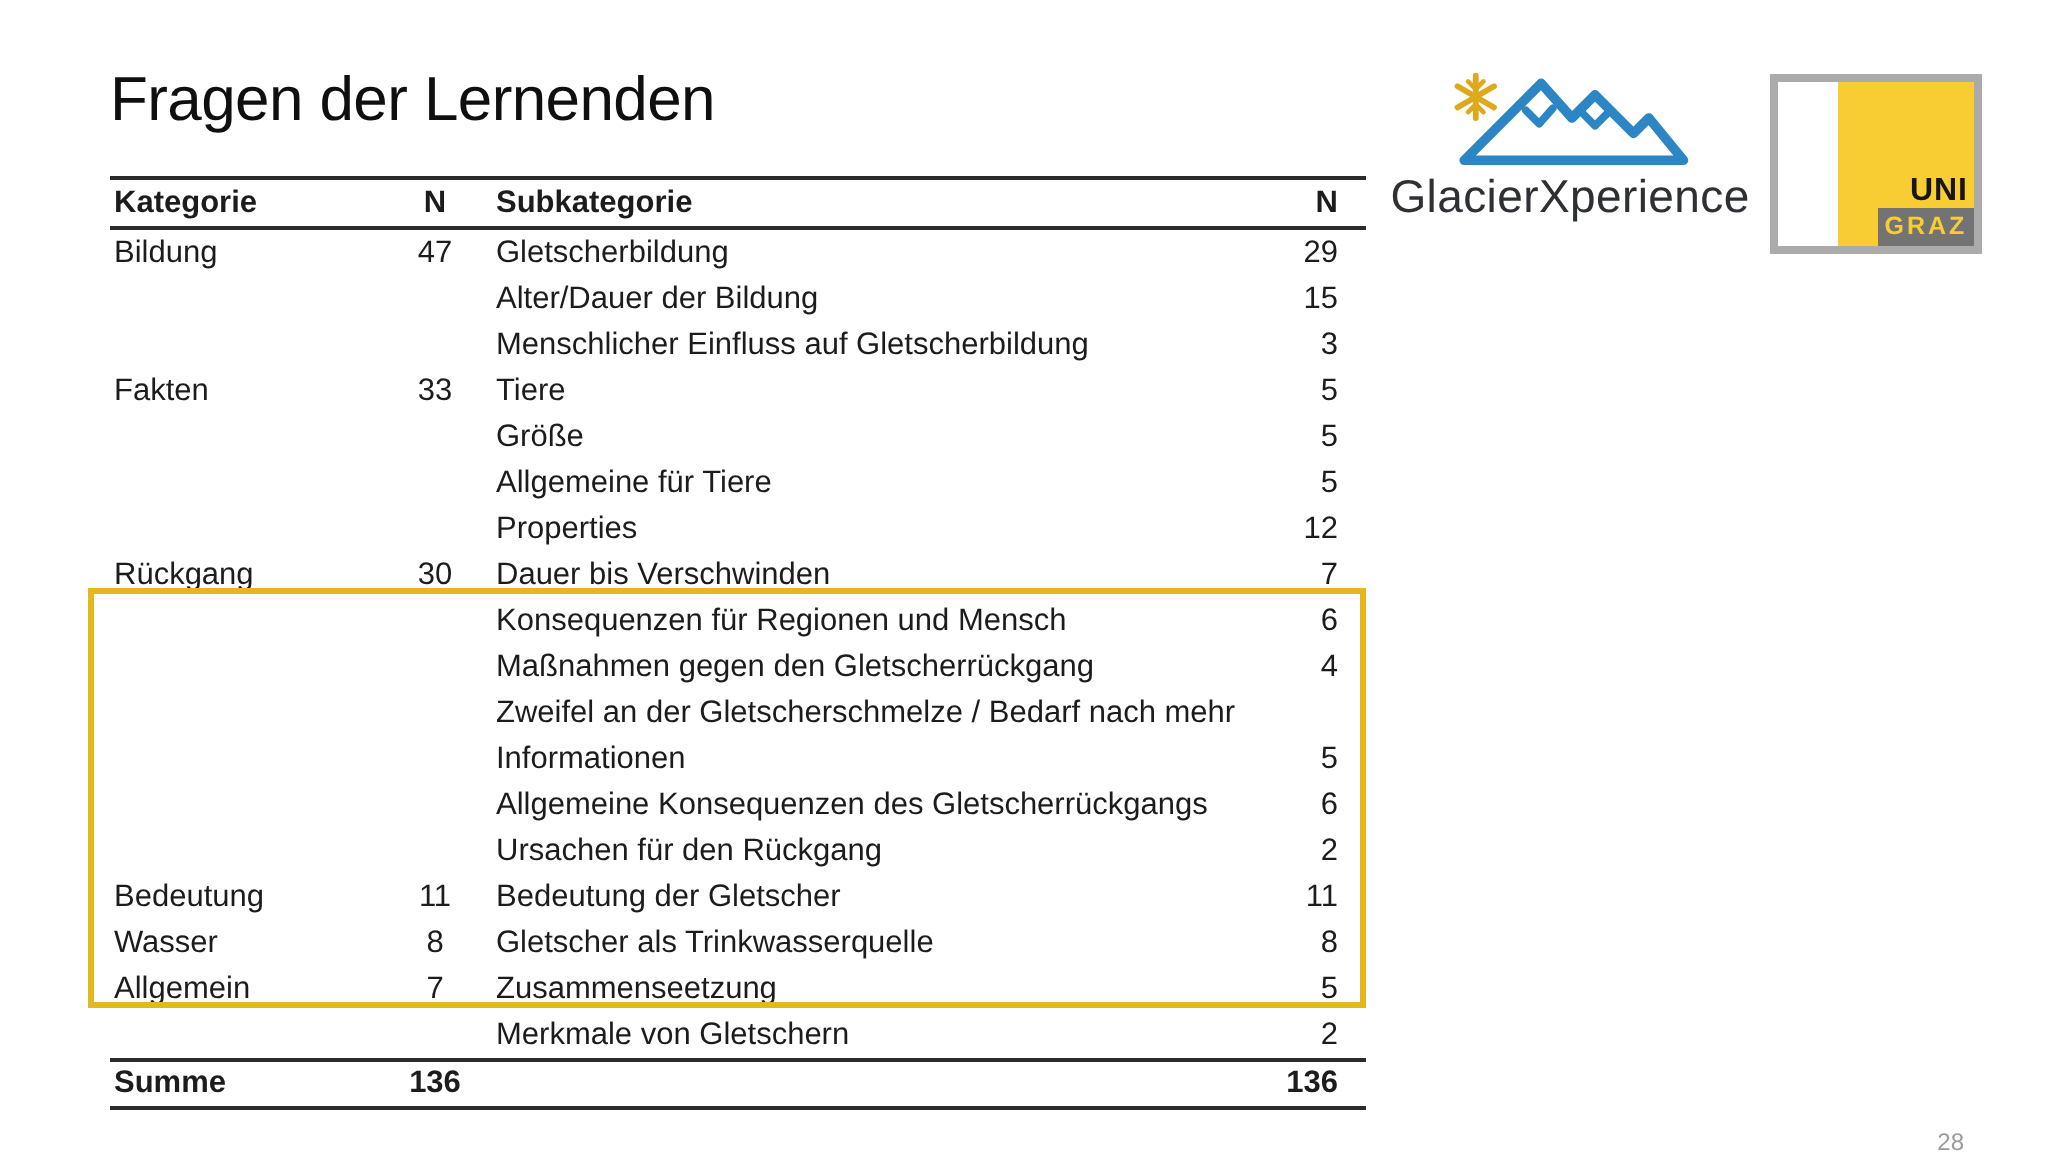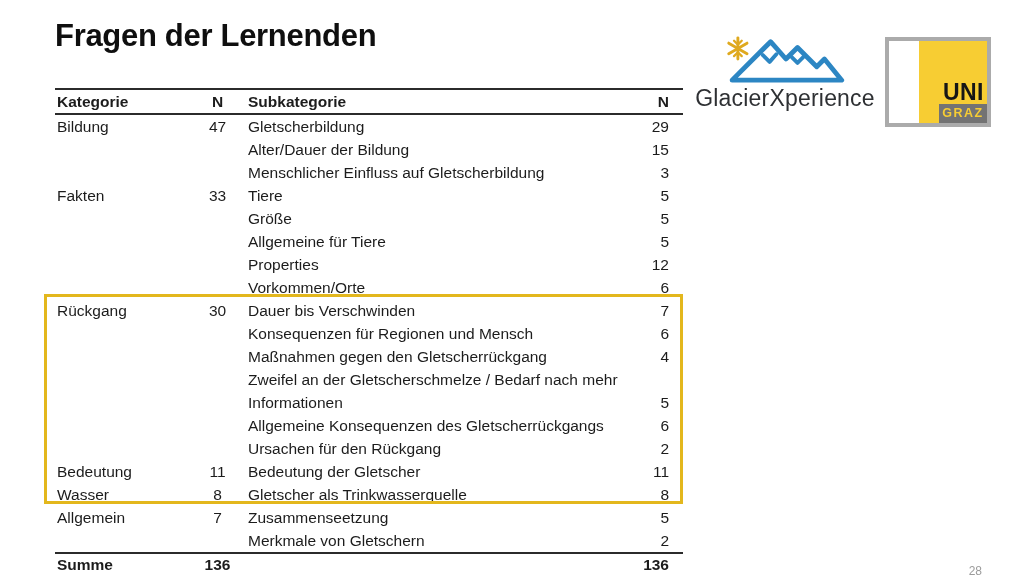--- a/index.html
+++ b/index.html
@@ -3,22 +3,22 @@
 <meta charset="utf-8">
 <style>
   * { margin:0; padding:0; box-sizing:border-box; }
   html,body { background:#e8e8e8; }
   .slide {
     position:relative; width:1024px; height:576px; background:#ffffff;
     font-family:"Liberation Sans", sans-serif; color:#161616; overflow:hidden;
     margin:0 auto;
   }
   .title {
-    position:absolute; left:55px; top:18px;
-    font-size:31px; font-weight:700; letter-spacing:-0.3px; color:#0f0f0f;
+    position:absolute; left:55px; top:32px;
+    font-size:31px; font-weight:400; letter-spacing:-0.3px; color:#0f0f0f;
   }
   
   table.qtable {
     position:absolute; left:55px; top:88px; width:628px;
     border-collapse:collapse; table-layout:fixed;
     font-size:15.5px; color:#1c1c1c;
     border-top:2px solid #2b2b2b; border-bottom:2px solid #2b2b2b;
   }
   table.qtable thead th {
     text-align:left; font-weight:700; height:23px; line-height:23px;
@@ -46,21 +46,21 @@
     font-size:23px; font-weight:500; color:#2e3033; letter-spacing:0.2px; margin-top:1px;
     white-space:nowrap;
   }
   
   .uni-logo {
     position:absolute; left:885px; top:37px; width:106px; height:90px;
     border:4px solid #ababab; background:#ffffff;
   }
   .uni-yellow { position:absolute; left:30px; top:0; right:0; bottom:0; background:#F7CD33; }
   .uni-word {
-    position:absolute; right:3px; bottom:19px; font-size:23px; font-weight:800;
+    position:absolute; right:3px; bottom:19px; font-size:16px; font-weight:800;
     letter-spacing:0.5px; color:#161616; line-height:1; white-space:nowrap;
   }
   .graz-bar {
     position:absolute; left:20px; right:0; bottom:0; height:19px; background:#737373;
     color:#F7CD33; font-size:12.5px; font-weight:700; text-align:center;
     line-height:19px; letter-spacing:1.5px; white-space:nowrap;
   }
   
   .note {
     position:absolute; left:797px; top:452px;
@@ -130,26 +130,20 @@
           <td class="col-subkategorie">Allgemeine für Tiere</td>
           <td class="col-sub_n">5</td>
         </tr>
         <tr>
           <td class="col-kategorie"></td>
           <td class="col-n"></td>
           <td class="col-subkategorie">Properties</td>
           <td class="col-sub_n">12</td>
         </tr>
         <tr>
-          <td class="col-kategorie"></td>
-          <td class="col-n"></td>
-          <td class="col-subkategorie">Vorkommen/Orte</td>
-          <td class="col-sub_n">6</td>
-        </tr>
-        <tr>
           <td class="col-kategorie">Rückgang</td>
           <td class="col-n">30</td>
           <td class="col-subkategorie">Dauer bis Verschwinden</td>
           <td class="col-sub_n">7</td>
         </tr>
         <tr>
           <td class="col-kategorie"></td>
           <td class="col-n"></td>
           <td class="col-subkategorie">Konsequenzen für Regionen und Mensch</td>
           <td class="col-sub_n">6</td>

